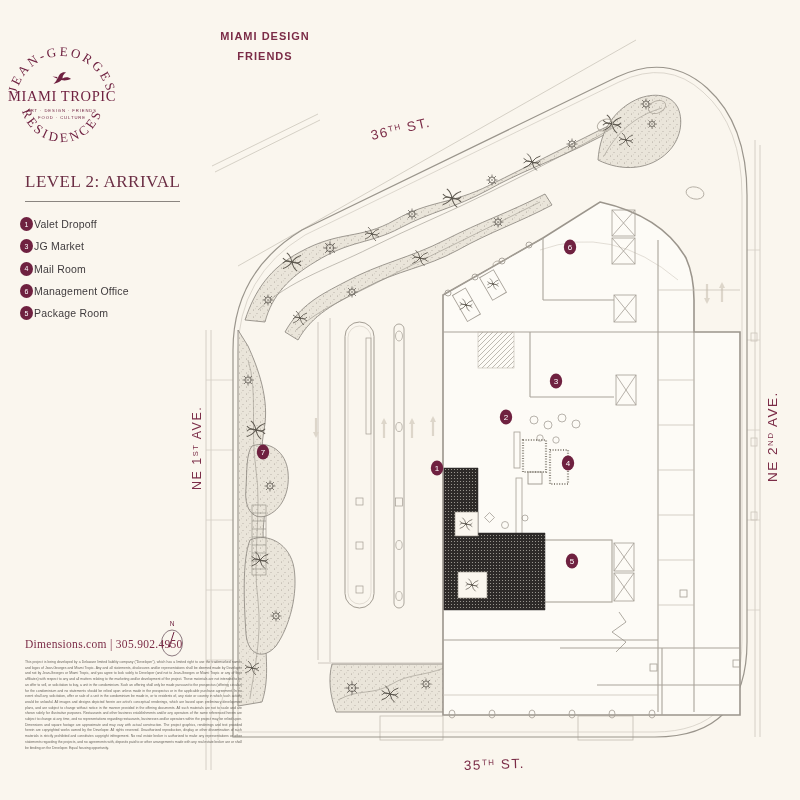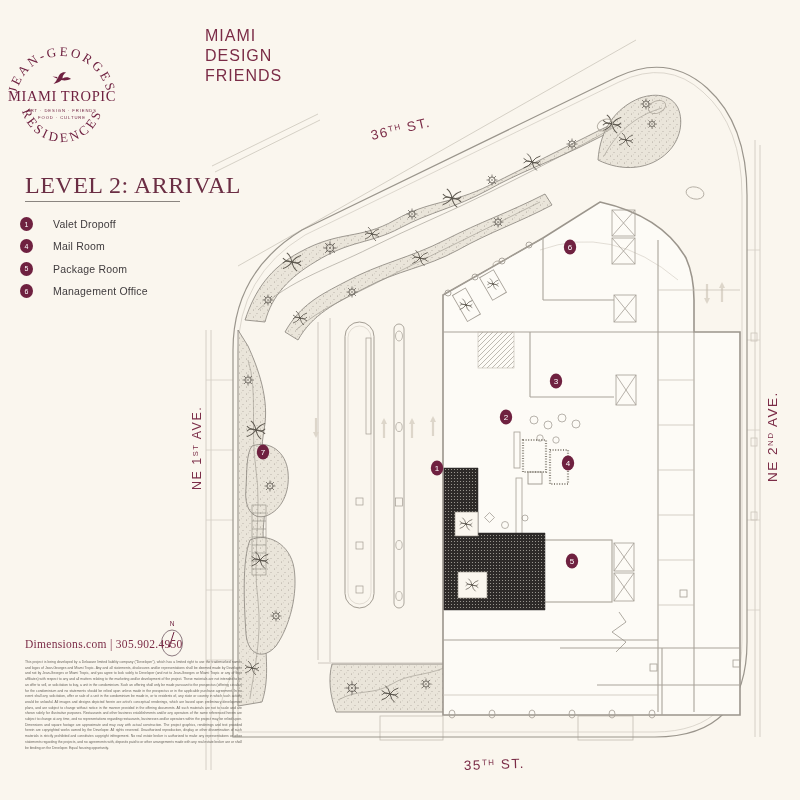--- a/index.html
+++ b/index.html
@@ -2,31 +2,31 @@
 <html><head>
 <meta charset="utf-8">
 <style>
   html,body{margin:0;padding:0;}
   body{font-family:"Liberation Sans",sans-serif;}
   #stage{position:relative;width:800px;height:800px;background:#faf6ee;overflow:hidden;}
   #plan-svg{position:absolute;left:0;top:0;width:800px;height:800px;}
 
   
   .logo-wrap{position:absolute;left:8px;top:16px;width:108px;height:146px;}
-  .district-label{position:absolute;left:205px;top:26px;width:120px;
-    color:#7b2c47;font-size:16px;letter-spacing:1px;line-height:20px;font-weight:400;}
+  .district-label{position:absolute;left:205px;top:26px;width:120px;text-align:center;
+    color:#7b2c47;font-size:11px;letter-spacing:1px;line-height:20px;font-weight:700;}
   .heading{position:absolute;left:25px;top:172px;color:#6b2e44;
-    font-family:"Liberation Serif",serif;font-size:24px;letter-spacing:.5px;text-align:center;}
+    font-family:"Liberation Serif",serif;font-size:17px;letter-spacing:.5px;text-align:center;}
   .heading-rule{position:absolute;left:25px;top:201px;width:155px;height:0;
     border-top:1.6px solid #8a8580;}
   .legend{position:absolute;left:20px;top:213px;width:170px;}
   .legend-row{display:flex;align-items:center;height:22.3px;}
   .legend-dot{width:13px;height:14px;border-radius:50%;background:#6f2140;color:#fff;
     font-size:7px;display:flex;align-items:center;justify-content:center;flex:0 0 13px;}
-  .legend-label{margin-left:20px;color:#3f3b3d;font-size:10.5px;letter-spacing:.2px;}
+  .legend-label{margin-left:1px;color:#3f3b3d;font-size:10.5px;letter-spacing:.2px;}
   .footer-contact{position:absolute;left:25px;top:638px;color:#7b2c47;
     font-family:"Liberation Serif",serif;font-size:11.5px;letter-spacing:.3px;}
   .disclaimer{position:absolute;left:25px;top:660px;width:217px;height:132px;overflow:hidden;
     color:#6a665f;font-size:3.4px;line-height:5.7px;text-align:justify;}
 
   
   .street-text{fill:#7b2c47;font-family:"Liberation Sans",sans-serif;letter-spacing:1.5px;}
   .marker-num{fill:#fff;font-size:8px;font-family:"Liberation Sans",sans-serif;}
 </style>
 </head>
@@ -425,31 +425,35 @@
 
   <div class="heading">LEVEL 2: ARRIVAL</div>
   <div class="heading-rule"></div>
 
   <div class="legend">
     <div class="legend-row">
       <span class="legend-dot">1</span>
       <span class="legend-label">Valet Dropoff</span>
     </div>
     <div class="legend-row">
+      <span class="legend-dot">3</span>
+      <span class="legend-label">JG Market</span>
+    </div>
+    <div class="legend-row">
       <span class="legend-dot">4</span>
       <span class="legend-label">Mail Room</span>
+    </div>
+    <div class="legend-row">
+      <span class="legend-dot">6</span>
+      <span class="legend-label">Management Office</span>
     </div>
     <div class="legend-row">
       <span class="legend-dot">5</span>
       <span class="legend-label">Package Room</span>
     </div>
-    <div class="legend-row">
-      <span class="legend-dot">6</span>
-      <span class="legend-label">Management Office</span>
-    </div>
   </div>
 
   <div class="footer-contact">
     <span>Dimensions.com</span>
     <span>|</span>
     <span>305.902.4950</span>
   </div>
 
   <div class="disclaimer">This project is being developed by a Delaware limited liability company (“Developer”), which has a limited right to use the trademarked names and logos of Jean-Georges and Miami Tropic. Any and all statements, disclosures and/or representations shall be deemed made by Developer and not by Jean-Georges or Miami Tropic, and you agree to look solely to Developer (and not to Jean-Georges or Miami Tropic or any of their affiliates) with respect to any and all matters relating to the marketing and/or development of the project. These materials are not intended to be an offer to sell, or solicitation to buy, a unit in the condominium. Such an offering shall only be made pursuant to the prospectus (offering circular) for the condominium and no statements should be relied upon unless made in the prospectus or in the applicable purchase agreement. In no event shall any solicitation, offer or sale of a unit in the condominium be made in, or to residents of, any state or country in which such activity would be unlawful. All images and designs depicted herein are artist’s conceptual renderings, which are based upon preliminary development plans, and are subject to change without notice in the manner provided in the offering documents. All such materials are not to scale and are shown solely for illustrative purposes. Restaurants and other business establishments and/or any operators of the same referenced herein are subject to change at any time, and no representations regarding restaurants, businesses and/or operators within the project may be relied upon. Dimensions and square footage are approximate and may vary with actual construction. The project graphics, renderings and text provided herein are copyrighted works owned by the Developer. All rights reserved. Unauthorized reproduction, display or other dissemination of such materials is strictly prohibited and constitutes copyright infringement. No real estate broker is authorized to make any representations or other statements regarding the projects, and no agreements with, deposits paid to or other arrangements made with any real estate broker are or shall be binding on the Developer. Equal housing opportunity.</div>
 

